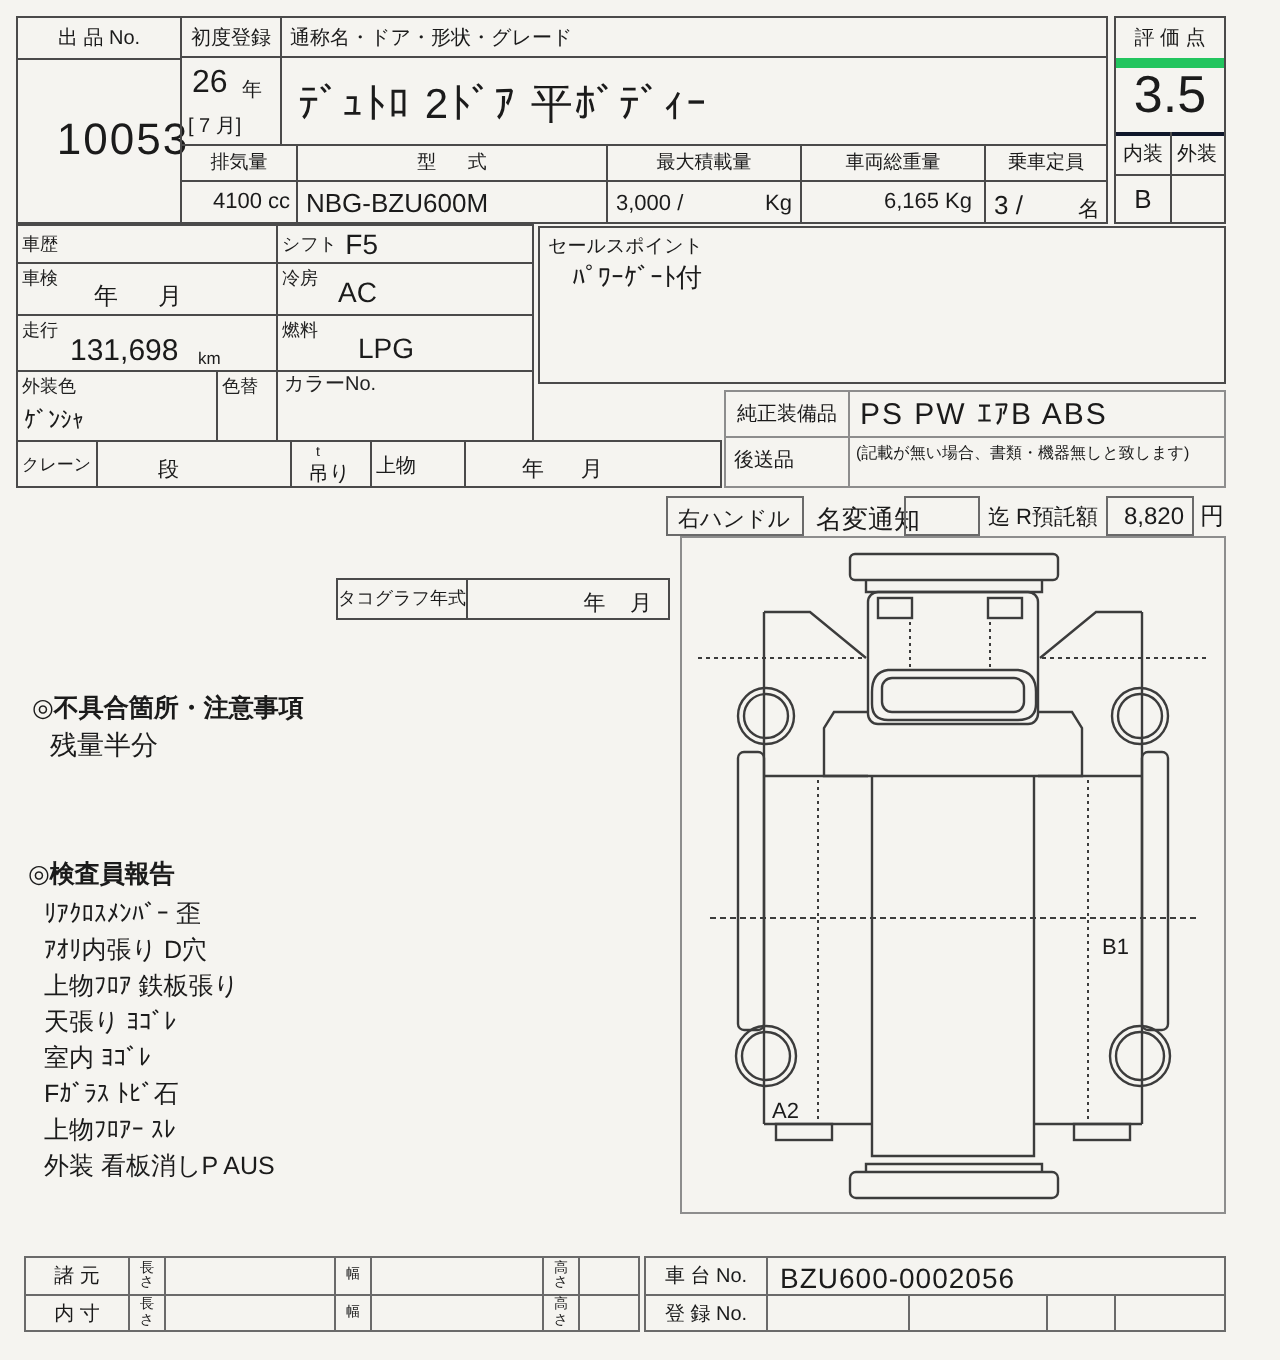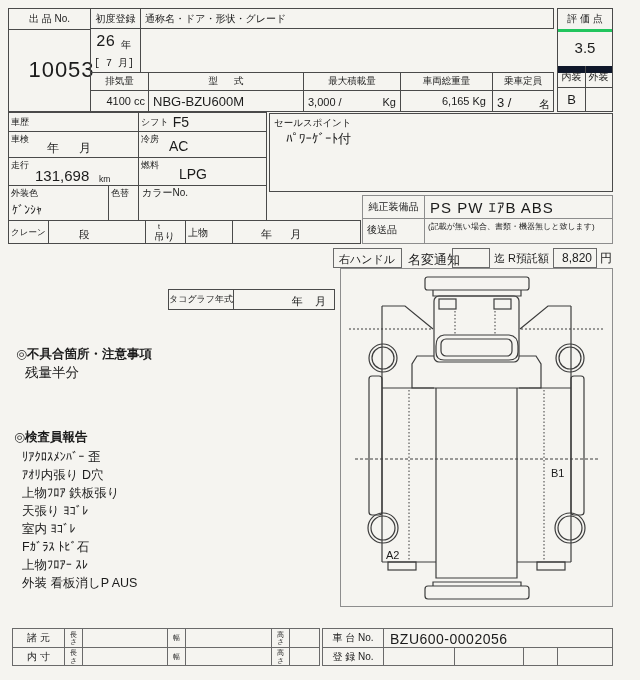--- a/index.html
+++ b/index.html
@@ -27,27 +27,30 @@
 <body>
 
 <div id="sheet">
 
   <div class="cell" style="left:8px;top:8px;width:83px;height:104px;">
     <div class="hdr" style="position:absolute;left:0;top:0;right:0;height:20px;border-bottom:1px solid #4a4a4a;">出 品 No.</div>
     <div class="big" style="position:absolute;left:0;top:20px;right:0;bottom:0;margin-left:24px;">10053</div>
   </div>
 
   <div class="cell hdr" style="left:90px;top:8px;width:51px;height:21px;">初度登録</div>
-  <div class="cell" style="left:90px;top:28px;width:51px;height:45px;font-family:Liberation Mono, monospace;">
+  <div class="cell" style="left:90px;top:28px;width:51px;height:45px;">
     <span class="txt" style="left:5px;top:4px;font-size:16px;">26</span>
     <span class="txt" style="left:30px;top:9px;font-size:10px;">年</span>
     <span class="txt" style="left:3px;top:27px;font-size:10px;">[ 7 月]</span>
   </div>
 
   <div class="cell hdr hdrL" style="left:140px;top:8px;width:414px;height:21px;">通称名・ドア・形状・グレード</div>
+  <div class="cell" style="left:140px;top:28px;width:414px;height:45px;">
+    <div class="txt" style="left:8px;top:9px;font-size:21px;font-weight:500;letter-spacing:1px;">ﾃﾞｭﾄﾛ 2ﾄﾞｱ 平ﾎﾞﾃﾞｨｰ</div>
+  </div>
 
   <div class="cell sub" style="left:90px;top:72px;width:59px;height:19px;">排気量</div>
   <div class="cell val" style="left:90px;top:90px;width:59px;height:22px;justify-content:flex-end;padding-right:3px;font-size:11px;">4100 cc</div>
 
   <div class="cell sub" style="left:148px;top:72px;width:156px;height:19px;">型      式</div>
   <div class="cell val" style="left:148px;top:90px;width:156px;height:22px;padding-left:4px;font-size:13px;">NBG-BZU600M</div>
 
   <div class="cell sub" style="left:303px;top:72px;width:98px;height:19px;">最大積載量</div>
   <div class="cell" style="left:303px;top:90px;width:98px;height:22px;">
     <span class="txt" style="left:4px;top:5px;font-size:11px;">3,000 /</span>
@@ -57,22 +60,22 @@
   <div class="cell sub" style="left:400px;top:72px;width:93px;height:19px;">車両総重量</div>
   <div class="cell val" style="left:400px;top:90px;width:93px;height:22px;justify-content:flex-end;padding-right:6px;font-size:11px;">6,165 Kg</div>
 
   <div class="cell sub" style="left:492px;top:72px;width:62px;height:19px;">乗車定員</div>
   <div class="cell" style="left:492px;top:90px;width:62px;height:22px;">
     <span class="txt" style="left:4px;top:4px;font-size:13px;">3 /</span>
     <span class="txt" style="right:3px;top:6px;font-size:11px;">名</span>
   </div>
 
   <div class="cell" style="left:557px;top:8px;width:56px;height:104px;">
-    <div class="hdr" style="position:absolute;left:0;top:0;right:0;height:20px;border-bottom:3px solid #22c55e;">評 価 点</div>
-    <div style="position:absolute;left:0;top:20px;right:0;height:37px;border-bottom:7px solid #0f172a;display:flex;align-items:center;justify-content:center;font-size:15px;">3.5</div>
+    <div class="hdr" style="position:absolute;left:0;top:0;right:0;height:20px;border-bottom:5px solid #22c55e;">評 価 点</div>
+    <div style="position:absolute;left:0;top:20px;right:0;height:37px;border-bottom:2px solid #0f172a;display:flex;align-items:center;justify-content:center;font-size:26px;">3.5</div>
     <div class="hdr" style="position:absolute;left:0;top:57px;width:27px;height:21px;border-bottom:1px solid #4a4a4a;border-right:1px solid #4a4a4a;">内装</div>
     <div class="hdr" style="position:absolute;left:27px;top:57px;right:0;height:21px;border-bottom:1px solid #4a4a4a;">外装</div>
     <div style="position:absolute;left:0;top:78px;width:27px;bottom:0;border-right:1px solid #4a4a4a;display:flex;align-items:center;justify-content:center;font-size:13px;">B</div>
     <div style="position:absolute;left:27px;top:78px;right:0;bottom:0;display:flex;align-items:center;justify-content:center;font-size:13px;"></div>
   </div>
 
   <div class="cell flexc" style="left:8px;top:112px;width:131px;height:20px;">
     <span class="inlbl">車歴</span>
   </div>
   <div class="cell flexc" style="left:138px;top:112px;width:129px;height:20px;">

